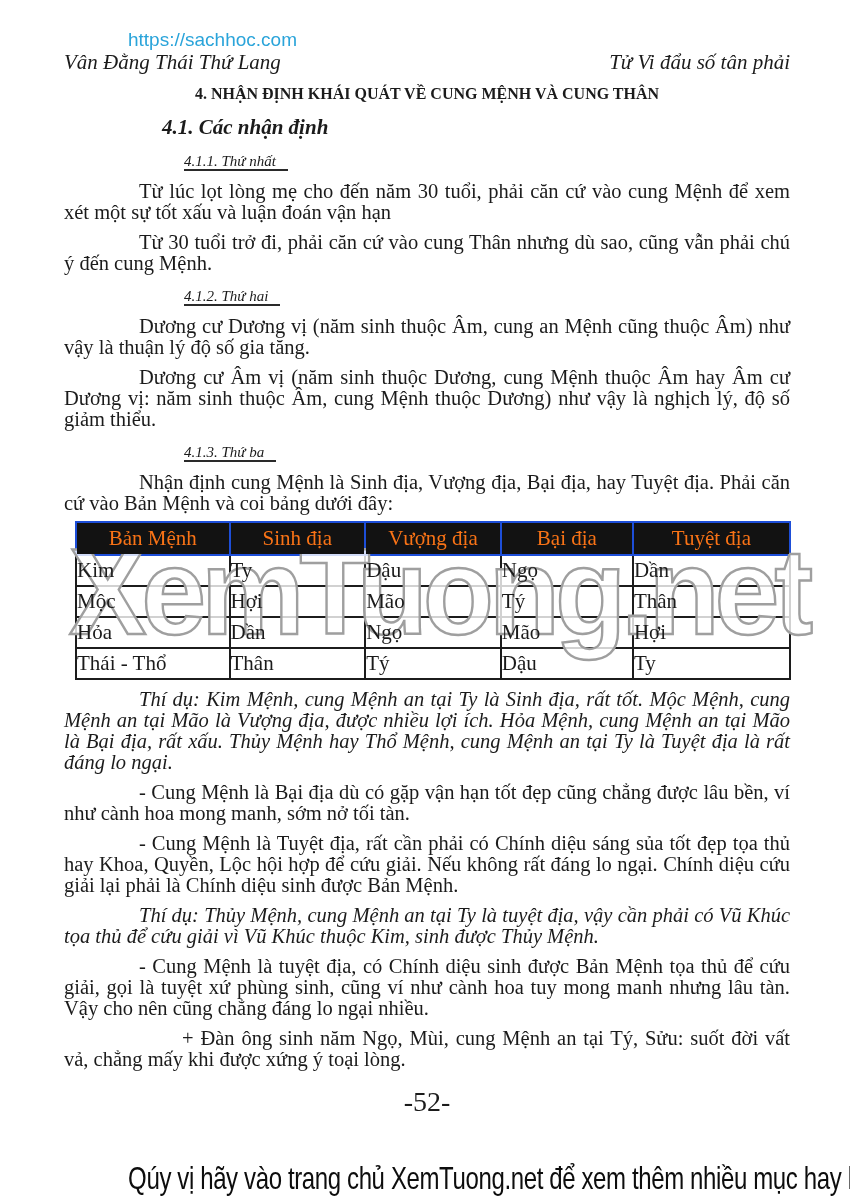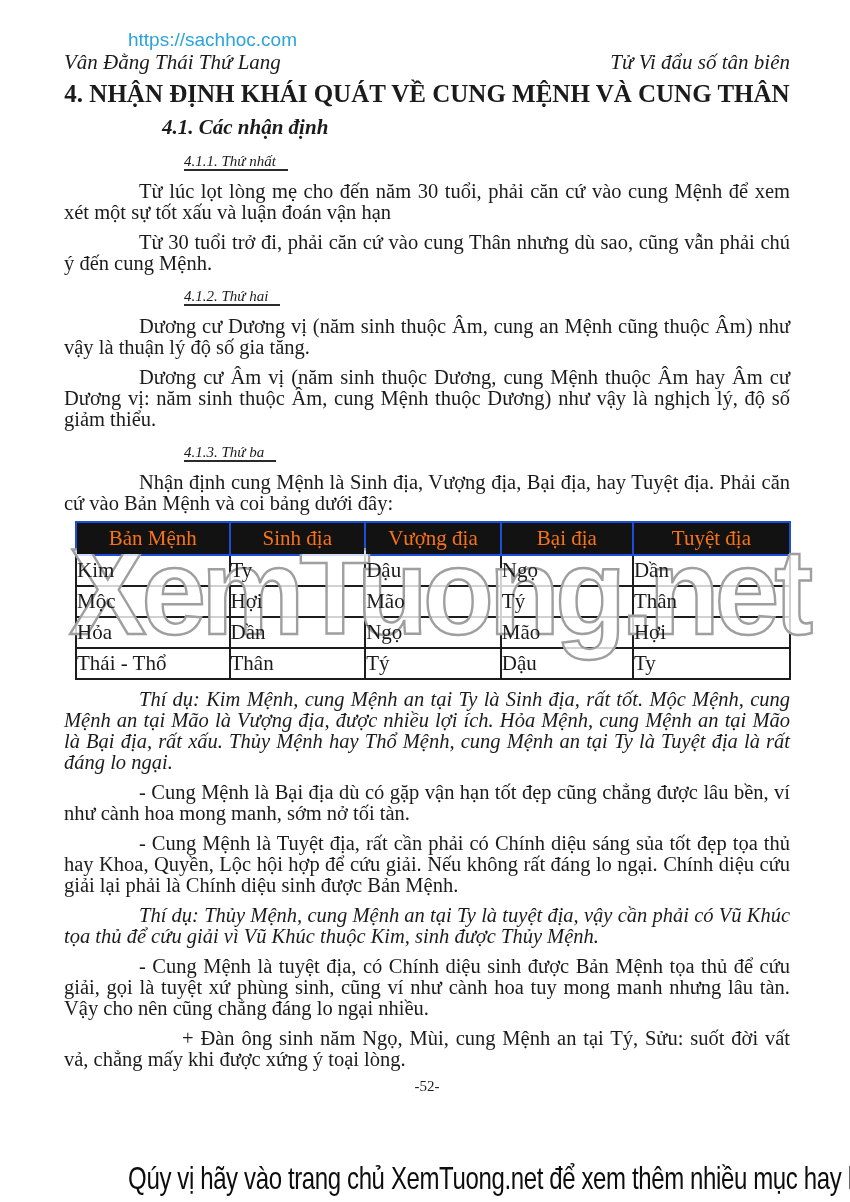--- a/index.html
+++ b/index.html
@@ -21,21 +21,21 @@
     font-size:19px; line-height:20px;
     color:#2aa4da; text-decoration:none;
   }
   .running-header {
     display:flex; justify-content:space-between;
     font-style:italic; font-size:21px; line-height:25px;
   }
   .page-title {
     margin-top:5px;
     text-align:center;
-    font-weight:bold; font-size:25px; line-height:28px;
+    font-weight:bold; font-size:16px; line-height:28px;
   }
   .sec-41 {
     margin:8px 0 0 98px;
     font-weight:bold; font-style:italic;
     font-size:21px; line-height:23px;
   }
   .subsec {
     margin:11px 0 0 120px;
     font-style:italic; font-size:15px; line-height:22px;
   }
@@ -73,21 +73,21 @@
     z-index:2;
     font-family:"Liberation Sans", sans-serif;
     font-weight:bold; font-size:122px; line-height:1;
     letter-spacing:-5px; white-space:nowrap;
     transform:scaleX(0.95); transform-origin:left top;
     color:rgba(255,255,255,0.80);
     -webkit-text-stroke:2.5px #9f9f9f;
     pointer-events:none; user-select:none;
   }
 
-  .page-number { margin-top:5px; text-align:center; font-size:15px; line-height:22px; }
+  .page-number { margin-top:21px; text-align:center; font-size:28px; line-height:22px; }
 
   .footer-bar {
     position:absolute; left:0; right:0; bottom:6px;
     text-align:center;
   }
   .footer-bar span {
     display:inline-block;
     font-family:"Liberation Sans", sans-serif;
     font-size:32px; line-height:36px; letter-spacing:-0.5px;
     transform:scaleX(0.75); transform-origin:center;
@@ -97,21 +97,21 @@
 </head>
 <body>
 
 <div class="page">
   <div class="content">
 
     <a class="site-link" href="#">https://sachhoc.com</a>
 
     <div class="running-header">
       <span>Vân Đằng Thái Thứ Lang</span>
-      <span>Tử Vi đẩu số tân biên</span>
+      <span>Tử Vi đẩu số tân phải</span>
     </div>
 
     <div class="page-title">4. NHẬN ĐỊNH KHÁI QUÁT VỀ CUNG MỆNH VÀ CUNG THÂN</div>
 
     <div class="sec-41">4.1. Các nhận định</div>
 
     <div class="subsec">
       <span>4.1.1. Thứ nhất</span>
     </div>
     <p class="para">Từ lúc lọt lòng mẹ cho đến năm 30 tuổi, phải căn cứ vào cung Mệnh để xem xét một sự tốt xấu và luận đoán vận hạn</p>

